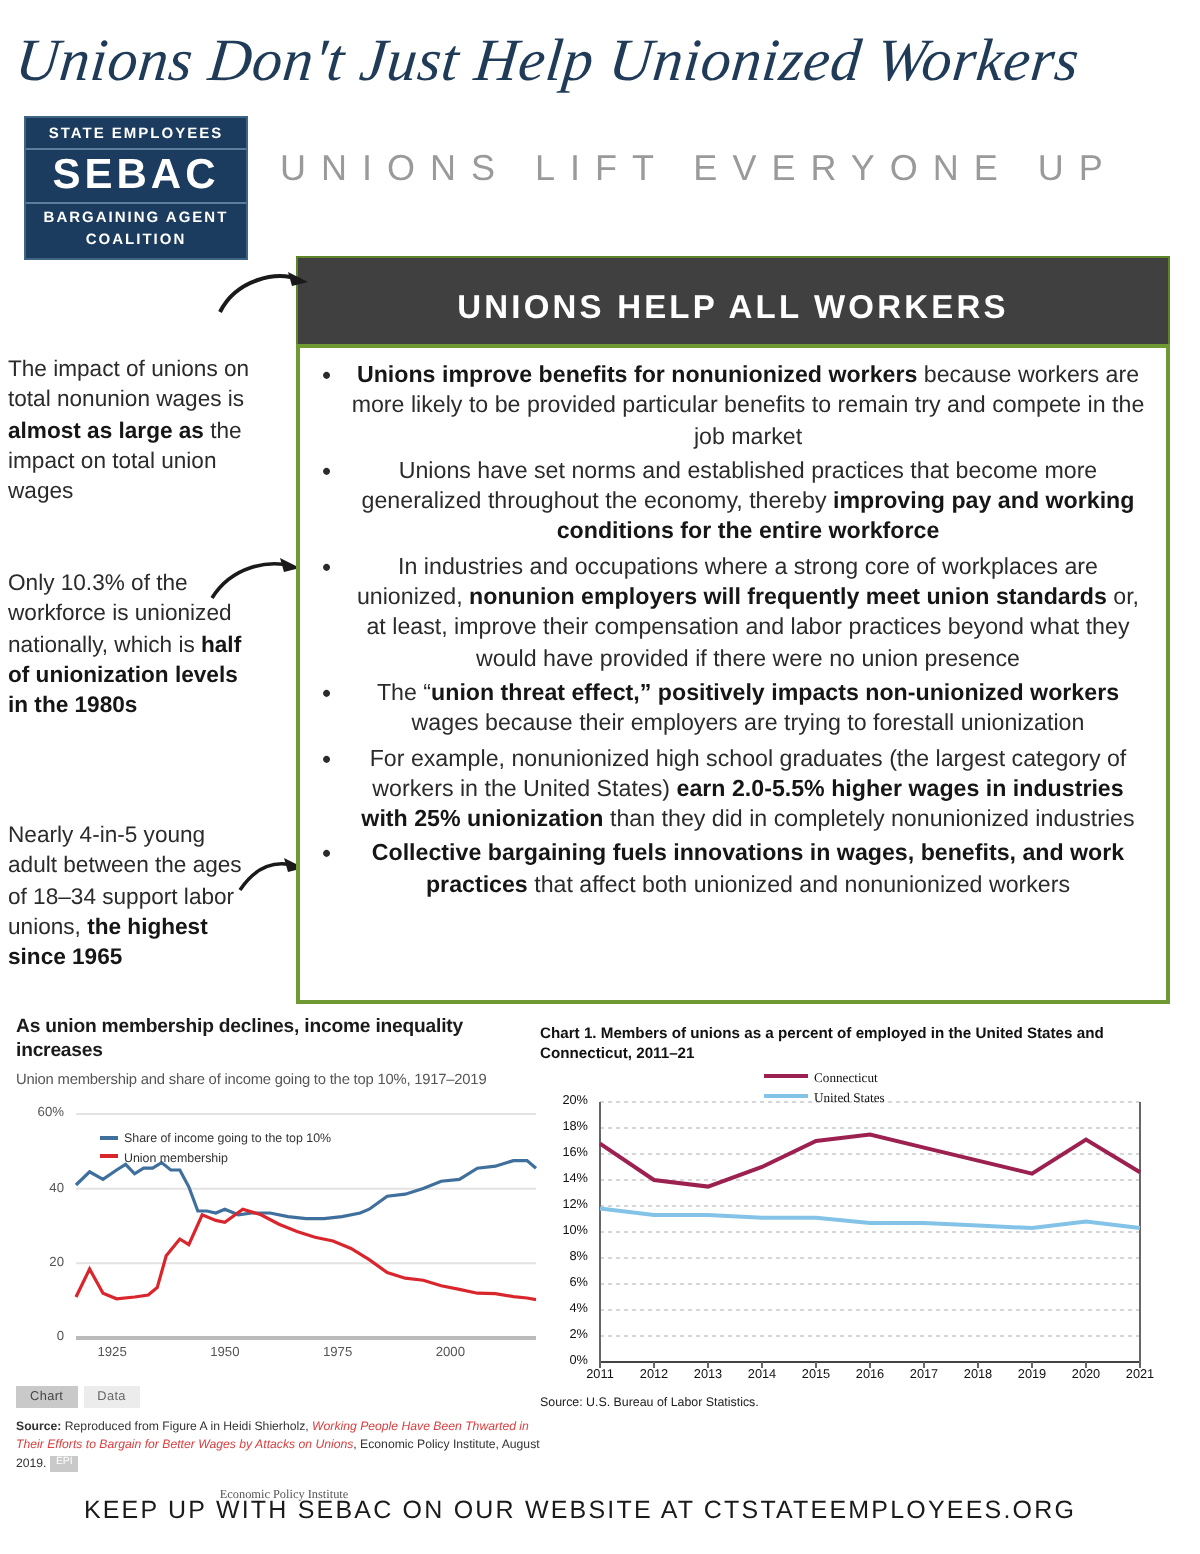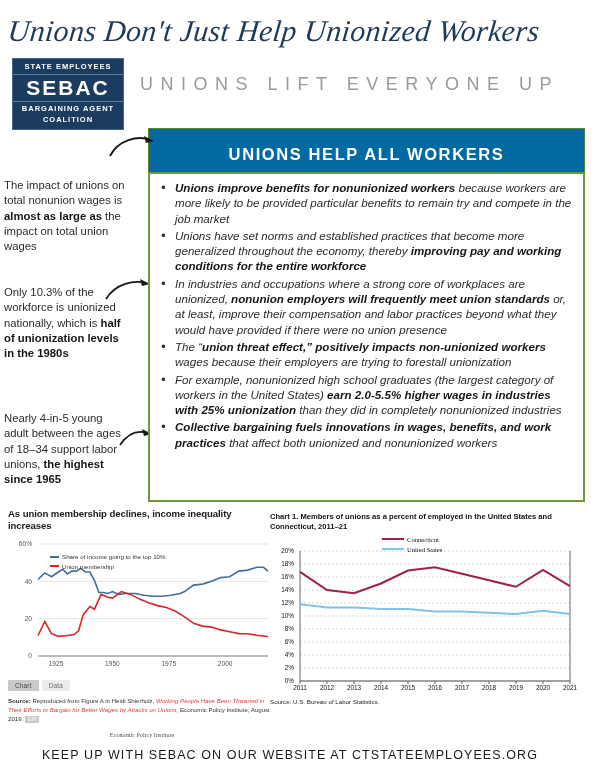--- a/index.html
+++ b/index.html
@@ -49,21 +49,21 @@
     position: absolute; left: 140px; top: 74px;
     font-size: 18px; color: #9a9a9a;
     letter-spacing: 7.5px; font-weight: 400;
     white-space: nowrap;
   }
 
   
   #green-banner {
     position: absolute; left: 148px; top: 128px;
     width: 437px; height: 52px;
-    background: #0369a1;
+    background: #404040;
     border: 1px solid #5d8429;
     display: flex; align-items: center; justify-content: center;
   }
   #green-banner-text {
     color: #ffffff; font-size: 16.5px; font-weight: bold;
     letter-spacing: 1.6px;
   }
 
   
   #bullet-box {
@@ -74,22 +74,21 @@
     padding: 6px 10px 6px 8px;
   }
   #bullet-list { list-style: none; }
   #bullet-list li {
     position: relative;
     padding-left: 17px;
     margin-bottom: 2px;
     font-size: 11.6px;
     line-height: 1.32;
     color: #2b2b2b;
-    text-align: left;
-    font-style: italic;
+    text-align: center;
   }
   #bullet-list li::before {
     content: "•";
     position: absolute; left: 3px; top: -1px;
     font-size: 13px; color: #2b2b2b;
   }
   #bullet-list li b { font-weight: bold; color: #161616; }
 
   
   .note {
@@ -247,20 +246,21 @@
       <li><b>Collective bargaining fuels innovations in wages, benefits, and work practices</b><span> that affect both unionized and nonunionized workers</span></li>
     </ul>
 </div>
 
 <div class="note" id="note-1"><span>The impact of unions on total nonunion wages is </span><b>almost as large as</b><span> the impact on total union wages</span></div>
 <div class="note" id="note-2"><span>Only 10.3% of the workforce is unionized nationally, which is </span><b>half of unionization levels in the 1980s</b></div>
 <div class="note" id="note-3"><span>Nearly 4-in-5 young adult between the ages of 18–34 support labor unions, </span><b>the highest since 1965</b></div>
 
 <div id="chart-left">
   <div id="epi-title">As union membership declines, income inequality increases</div>
+  <div id="epi-subtitle">Union membership and share of income going to the top 10%, 1917–2019</div>
 
   <div id="epi-plot">
     <svg id="epi-svg" width="268" height="140">
         <line x1="30" x2="260" y1="120" y2="120" stroke="#bbb" stroke-width="2"></line>
         <line x1="30" x2="260" y1="82.66666666666667" y2="82.66666666666667" stroke="#e3e3e3" stroke-width="1"></line>
         <line x1="30" x2="260" y1="45.33333333333334" y2="45.33333333333334" stroke="#e3e3e3" stroke-width="1"></line>
         <line x1="30" x2="260" y1="8" y2="8" stroke="#e3e3e3" stroke-width="1"></line>
         <path d="M30.0,43.5L36.8,36.9L43.5,40.7L50.3,36.0L54.8,33.2L59.3,37.9L63.8,35.1L68.3,35.1L72.8,32.3L77.4,36.0L81.9,36.0L86.4,44.4L90.9,56.5L95.4,56.5L99.9,57.5L104.4,55.6L111.2,58.4L117.9,57.5L127.0,57.5L136.0,59.3L145.0,60.3L154.0,60.3L163.0,59.3L172.1,57.5L176.6,55.6L185.6,49.1L194.6,48.1L203.6,45.3L212.6,41.6L221.7,40.7L230.7,35.1L239.7,34.1L248.7,31.3L255.5,31.3L260.0,35.1" fill="none" stroke="#3f6f9c" stroke-width="1.6"></path>
         <path d="M30.0,99.5L36.8,85.5L43.5,97.6L50.3,100.4L59.3,99.5L66.1,98.5L70.6,94.8L75.1,78.9L81.9,70.5L86.4,73.3L93.1,58.4L99.9,61.2L104.4,62.1L113.4,55.6L122.5,58.4L131.5,63.1L140.5,66.8L149.5,69.6L158.5,71.5L167.5,75.2L176.6,80.8L185.6,87.3L194.6,90.1L203.6,91.1L212.6,93.9L221.7,95.7L230.7,97.6L239.7,97.8L248.7,99.3L255.5,100.0L260.0,100.8" fill="none" stroke="#d9262c" stroke-width="1.6"></path>
       </svg>

